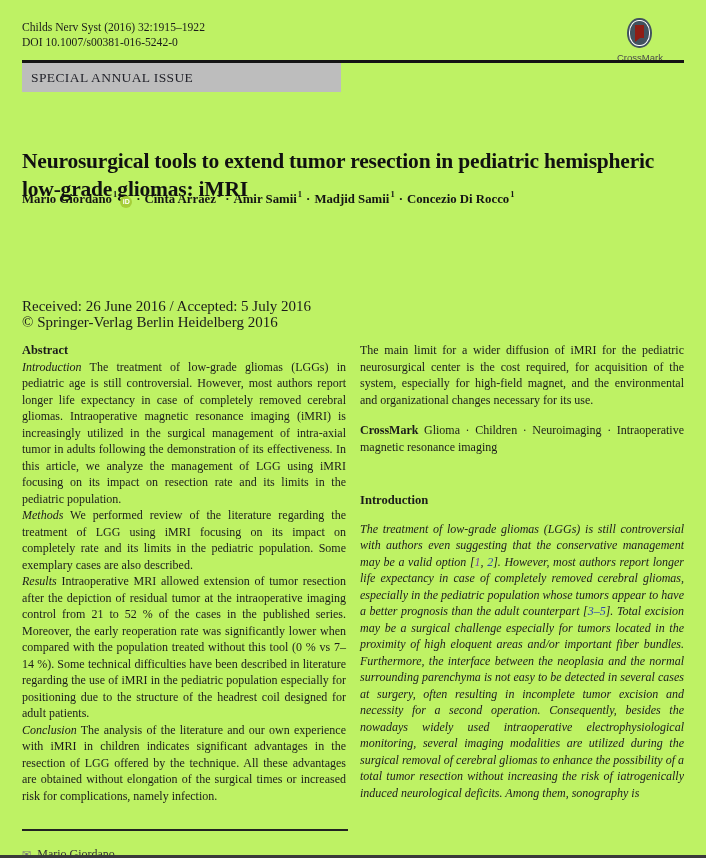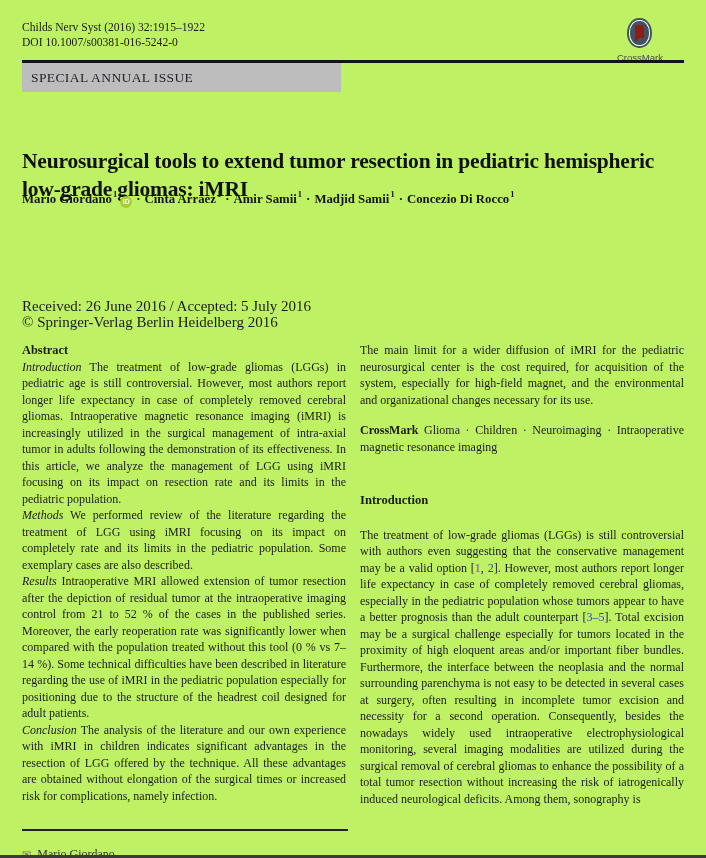--- a/index.html
+++ b/index.html
@@ -44,21 +44,21 @@
   
   .columns { position:absolute; top:342px; left:22px; width:662px; height:508px;
     display:flex; gap:14px; overflow:hidden; }
   .col { width:324px; font-size:12px; line-height:16.5px; text-align:justify; }
   .abs-heading { font-weight:bold; font-size:12.4px; text-align:left; }
   .abs-para em { font-style:italic; }
   .kw { margin-top:14px; }
   .kw b { font-weight:bold; }
   .lead-para { }
   .sec-heading { font-weight:bold; font-size:12.6px; margin-top:37px; text-align:left; }
-  .body-para { margin-top:18px; }
+  .body-para { margin-top:12px;font-style:italic; }
   .cite { color:var(--link_blue,#3146b0); cursor:pointer; }
   .cite.purple { color:var(--link_purple,#7b3fa8); }
   
   .footnote-rule { position:absolute; top:829px; left:22px; width:326px; height:2px; background:#222; }
   .footnote { position:absolute; top:847px; left:22px; width:326px; font-size:12px; color:#333; }
   .env-icon { color:#777; font-size:11px; margin-right:6px; }
   .bottom-rule { position:absolute; top:855px; left:0; width:706px; height:3px; background:#3a3a3a; }
 </style>
 </head>
 <body>

